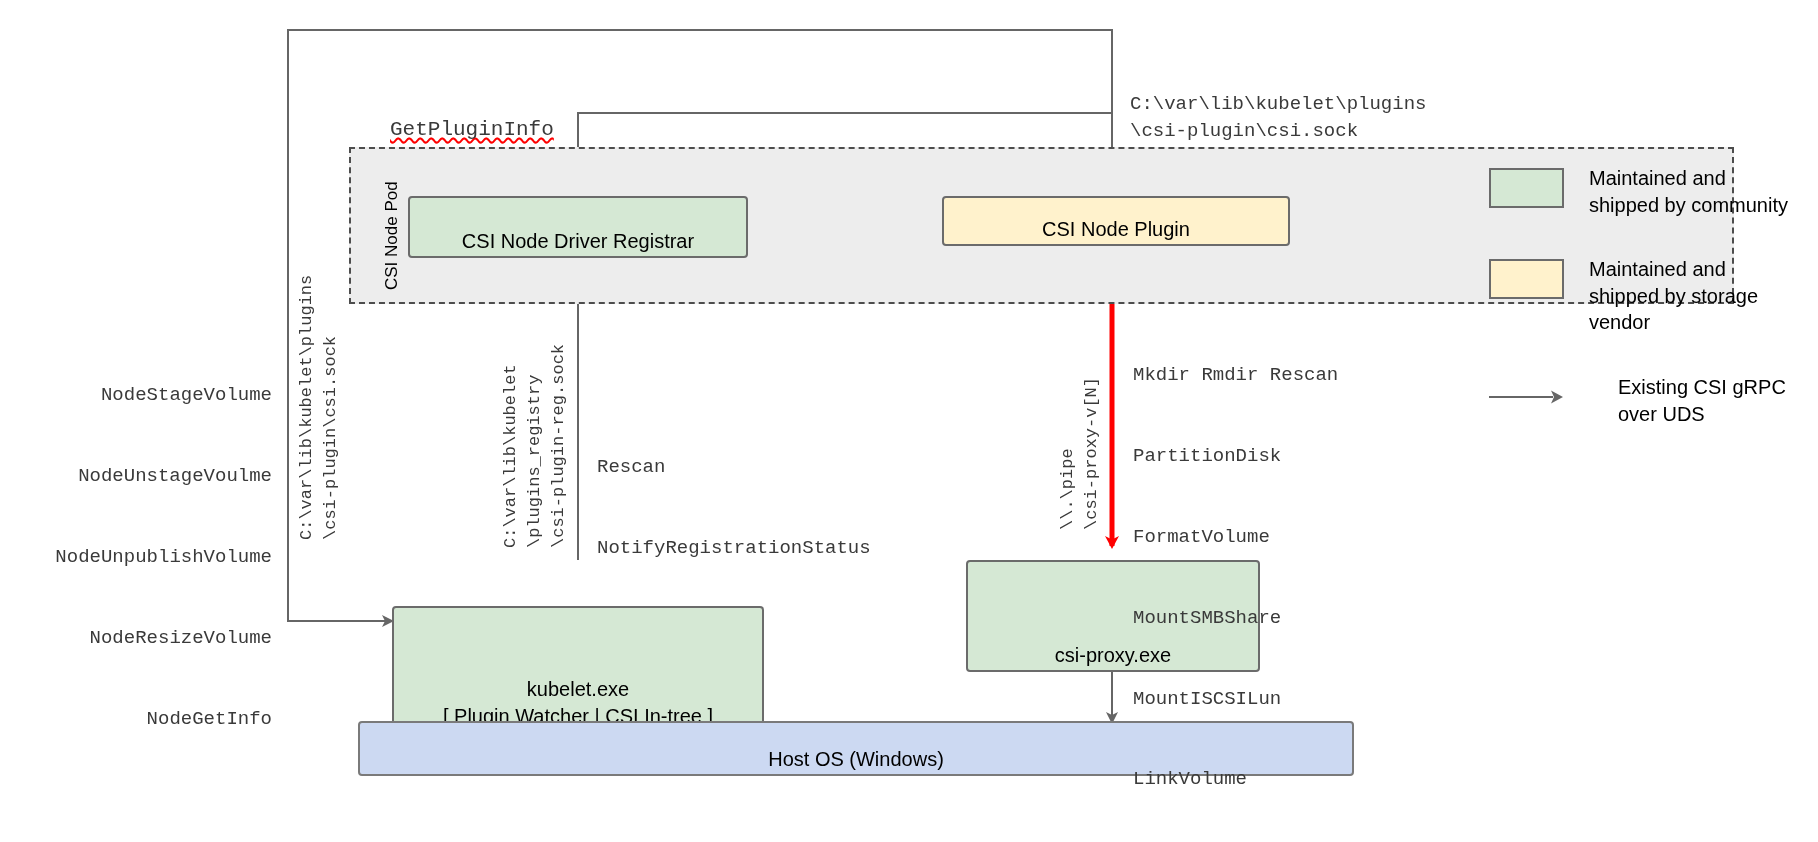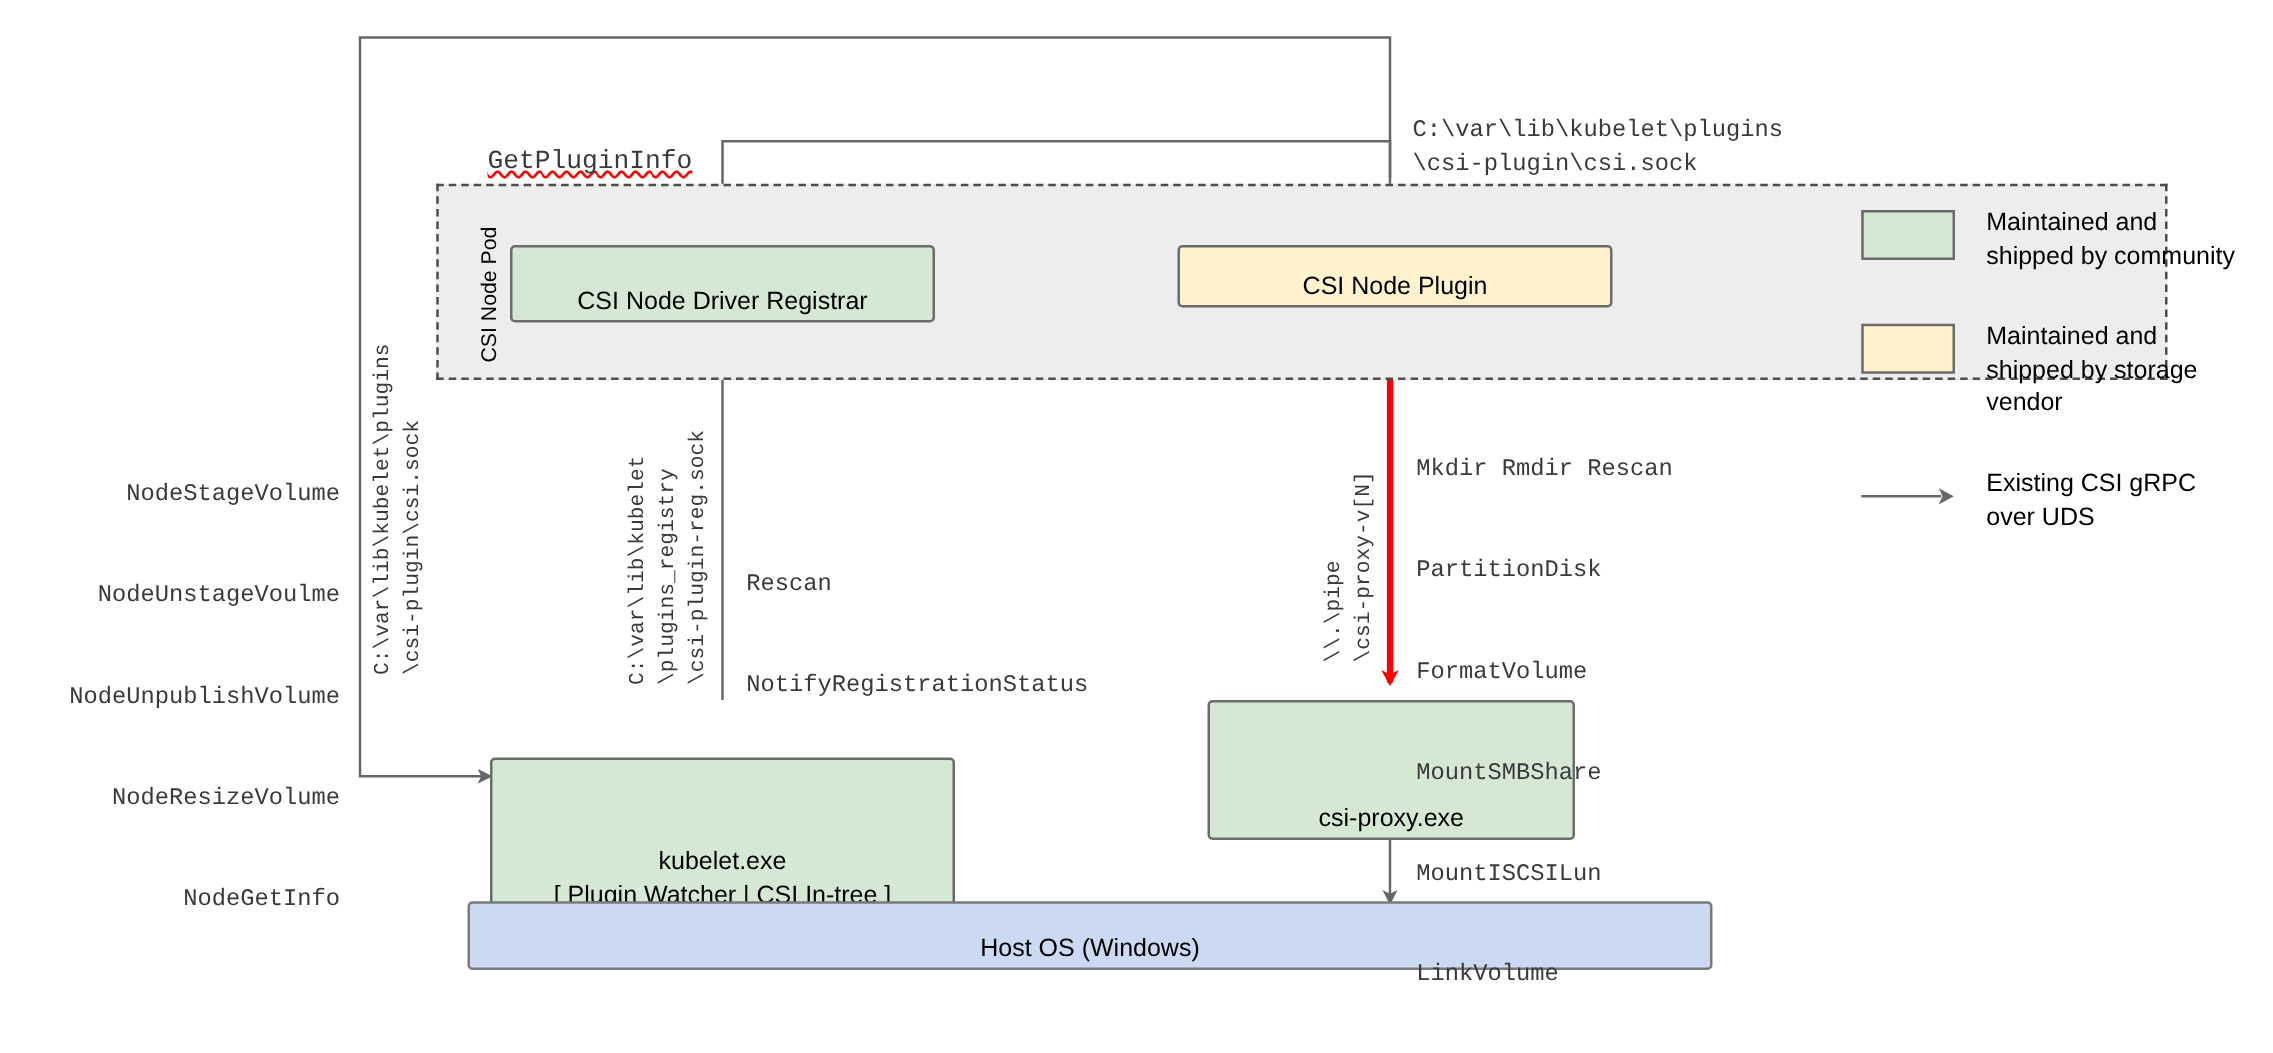--- a/index.html
+++ b/index.html
@@ -39,21 +39,21 @@
     flex-direction: column;
     align-items: center;
     justify-content: flex-end;
     text-align: center;
     font-size: 20px;
     line-height: 1.38;
     color: #000;
   }
   .green { background: #d5e8d4; }
   .yellow { background: #fff2cc; }
-  .blue { background: #ccd9f2; border-color: #7a7a7a; margin-left: 16px; }
+  .blue { background: #ccd9f2; border-color: #7a7a7a; }
 
   .pod-group {
     position: absolute;
     box-sizing: border-box;
     background: #ededed;
     border: 2px dashed #4d4d4d;
   }
   .pod-label {
     position: absolute;
     font-size: 17px;
@@ -231,21 +231,21 @@
     <div class="legend-row">
       <div class="legend-swatch" style="background:#d5e8d4;"></div>
       <div class="legend-text" style="width:200px;">Maintained and shipped by community</div>
     </div>
 
     <div class="legend-row" style="margin-top:28px;">
       <div class="legend-swatch" style="background:#fff2cc;"></div>
       <div class="legend-text" style="width:200px;">Maintained and shipped by storage vendor</div>
     </div>
 
-    <div class="legend-row" style="margin-top:16px;">
+    <div class="legend-row" style="margin-top:16px;gap:29px;">
       <div class="legend-arrow-cell">
         <svg width="75" height="16" viewBox="0 0 75 16" xmlns="http://www.w3.org/2000/svg">
           <path d="M0,8 L64,8" stroke="#666666" stroke-width="2" fill="none"></path>
           <path d="M62,1.5 L74,8 L62,14.5 L65,8 z" fill="#666666"></path>
         </svg>
       </div>
       <div class="legend-text" style="width:170px;">Existing CSI gRPC over UDS</div>
     </div>
 
 

